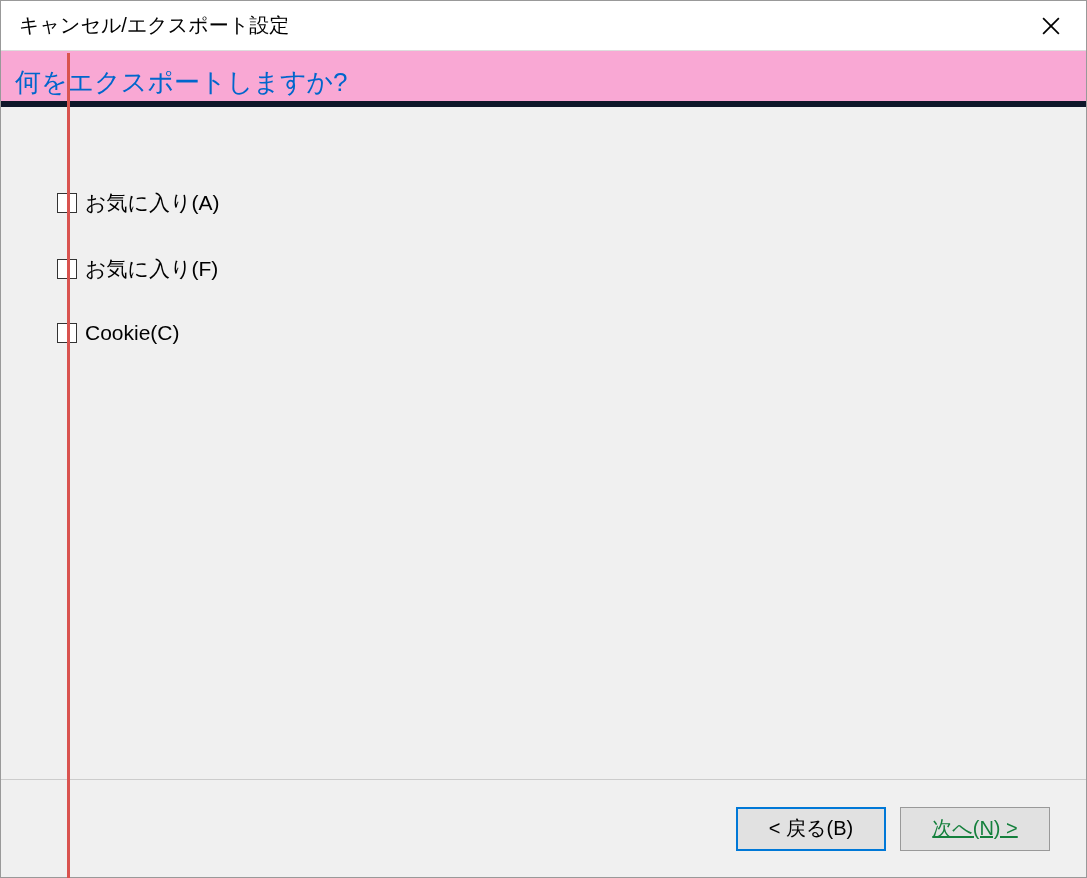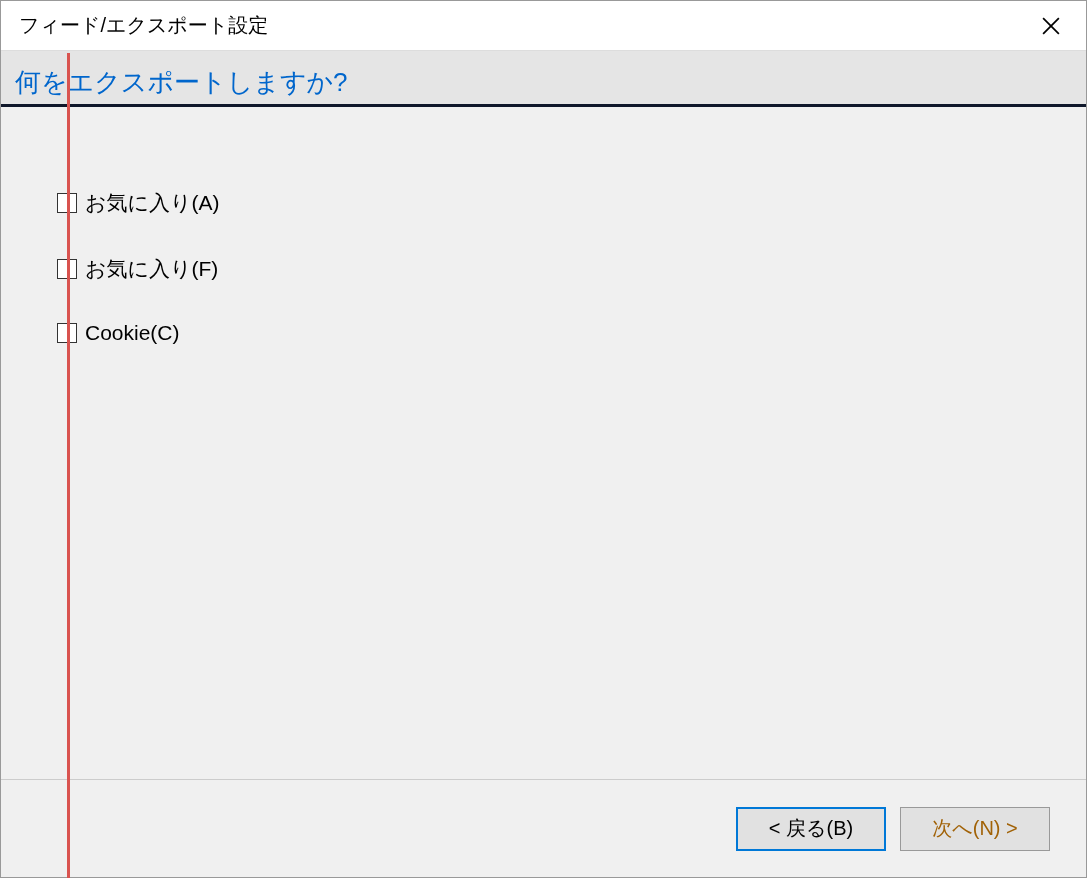--- a/index.html
+++ b/index.html
@@ -43,23 +43,23 @@
       align-items: center;
       justify-content: center;
       cursor: pointer;
     }
     .close-btn svg {
       width: 18px;
       height: 18px;
     }
     .header-section {
       height: 56px;
-      background: #e5e5e5;
+      background: #f9a8d4;
       padding: 14px 14px;
-      border-bottom: 3px solid #0f172a;
+      border-bottom: 6px solid #0f172a;
     }
     .header-text {
       font-size: 26px;
       color: #0066cc;
       font-weight: 400;
     }
     .content-area {
       flex: 1;
       background: #f0f0f0;
       padding: 82px 88px 40px 56px;
@@ -103,40 +103,41 @@
       cursor: pointer;
       font-family: inherit;
       display: flex;
       align-items: center;
       justify-content: center;
     }
     .btn-primary {
       border: 2px solid #0078d7;
     }
     .btn-disabled {
-      color: #a16207;
+      color: #15803d;
       cursor: default;
+      text-decoration: underline;
     }
     .annotation-line {
       position: absolute;
       left: 66px;
       top: 52px;
       width: 3px;
       height: 826px;
       background: #d9534f;
       z-index: 100;
     }
   </style>
 </head>
 <body>
 
 <div class="window">
 
   <div class="titlebar">
-    <span class="titlebar-title">フィード/エクスポート設定</span>
+    <span class="titlebar-title">キャンセル/エクスポート設定</span>
     <div class="close-btn">
       <svg viewBox="0 0 16 16">
           <line x1="1" y1="1" x2="15" y2="15" stroke="#000" stroke-width="1.5"></line>
           <line x1="15" y1="1" x2="1" y2="15" stroke="#000" stroke-width="1.5"></line>
         </svg>
     </div>
   </div>
 
   <div class="header-section">
     <div class="header-text">何をエクスポートしますか?</div>

